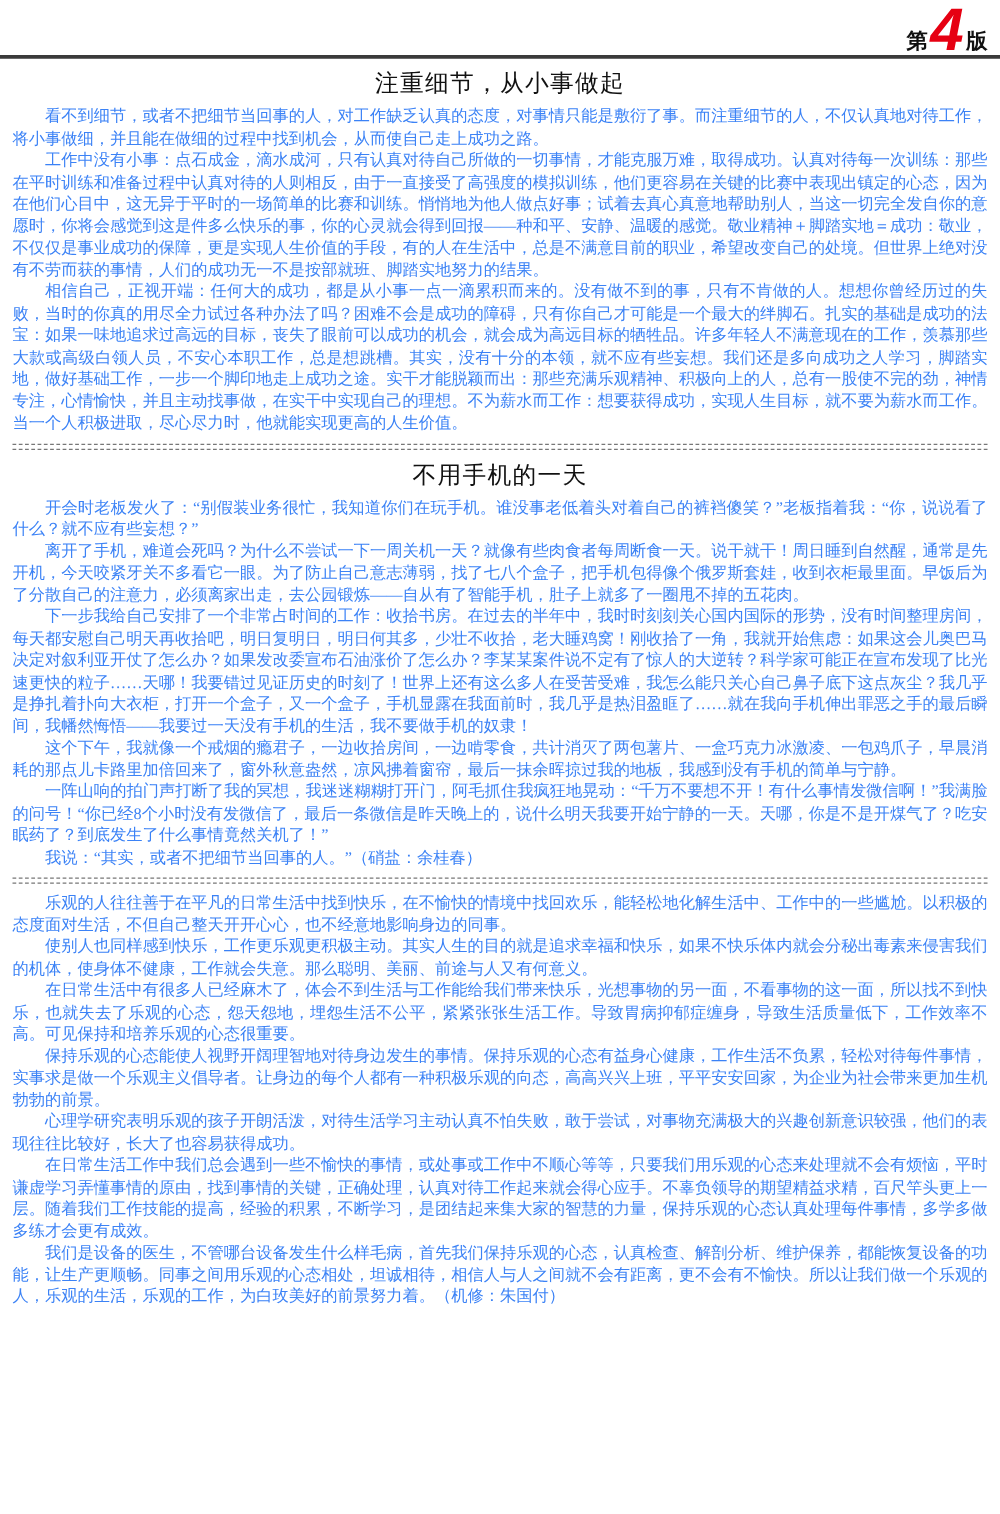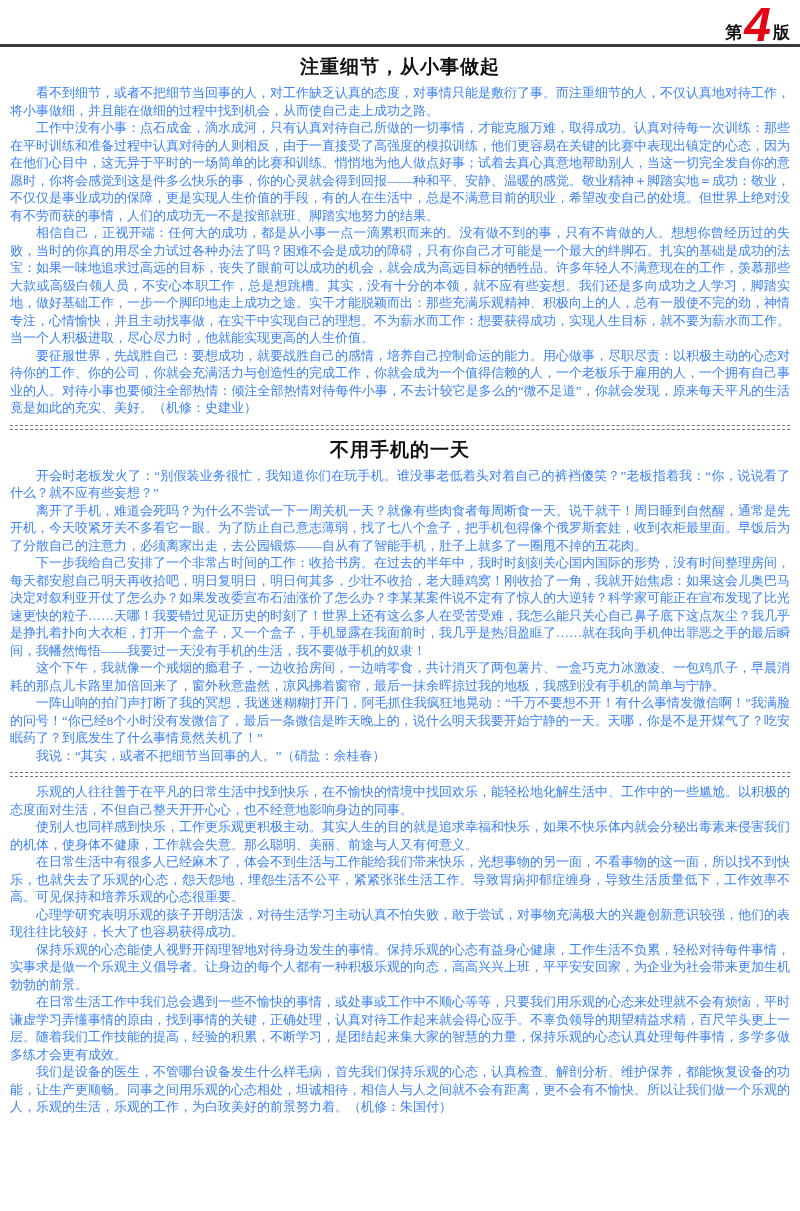--- a/index.html
+++ b/index.html
@@ -32,21 +32,21 @@
     margin: 0 2px;
     font-family: "Liberation Sans", "DejaVu Sans", sans-serif;
   }
   .header-rule { height: 3px; background: #3a3a3a; width: 800px; }
 
   
   .content { box-sizing: border-box; padding: 0 10px; }
   .article-title {
     text-align: center;
     font-size: 19px;
-    font-weight: bold;
+    font-weight: normal;
     color: #111;
     margin: 7px 0 4px 0;
     letter-spacing: 1px;
   }
   .article p {
     margin: 0;
     text-indent: 2em;
     font-size: 13px;
     line-height: 17.5px;
     text-align: justify;
@@ -73,41 +73,40 @@
   </div>
   <div class="header-rule"></div>
 
   <div class="content">
 
     <div class="article">
       <div class="article-title">注重细节，从小事做起</div>
       <p>看不到细节，或者不把细节当回事的人，对工作缺乏认真的态度，对事情只能是敷衍了事。而注重细节的人，不仅认真地对待工作，将小事做细，并且能在做细的过程中找到机会，从而使自己走上成功之路。</p>
       <p>工作中没有小事：点石成金，滴水成河，只有认真对待自己所做的一切事情，才能克服万难，取得成功。认真对待每一次训练：那些在平时训练和准备过程中认真对待的人则相反，由于一直接受了高强度的模拟训练，他们更容易在关键的比赛中表现出镇定的心态，因为在他们心目中，这无异于平时的一场简单的比赛和训练。悄悄地为他人做点好事；试着去真心真意地帮助别人，当这一切完全发自你的意愿时，你将会感觉到这是件多么快乐的事，你的心灵就会得到回报——种和平、安静、温暖的感觉。敬业精神＋脚踏实地＝成功：敬业，不仅仅是事业成功的保障，更是实现人生价值的手段，有的人在生活中，总是不满意目前的职业，希望改变自己的处境。但世界上绝对没有不劳而获的事情，人们的成功无一不是按部就班、脚踏实地努力的结果。</p>
       <p>相信自己，正视开端：任何大的成功，都是从小事一点一滴累积而来的。没有做不到的事，只有不肯做的人。想想你曾经历过的失败，当时的你真的用尽全力试过各种办法了吗？困难不会是成功的障碍，只有你自己才可能是一个最大的绊脚石。扎实的基础是成功的法宝：如果一味地追求过高远的目标，丧失了眼前可以成功的机会，就会成为高远目标的牺牲品。许多年轻人不满意现在的工作，羡慕那些大款或高级白领人员，不安心本职工作，总是想跳槽。其实，没有十分的本领，就不应有些妄想。我们还是多向成功之人学习，脚踏实地，做好基础工作，一步一个脚印地走上成功之途。实干才能脱颖而出：那些充满乐观精神、积极向上的人，总有一股使不完的劲，神情专注，心情愉快，并且主动找事做，在实干中实现自己的理想。不为薪水而工作：想要获得成功，实现人生目标，就不要为薪水而工作。当一个人积极进取，尽心尽力时，他就能实现更高的人生价值。</p>
-      <p>要征服世界，先战胜自己：要想成功，就要战胜自己的感情，培养自己控制命运的能力。用心做事，尽职尽责：以积极主动的心态对待你的工作、你的公司，你就会充满活力与创造性的完成工作，你就会成为一个值得信赖的人，一个老板乐于雇用的人，一个拥有自己事业的人。对待小事也要倾注全部热情：倾注全部热情对待每件小事，不去计较它是多么的“微不足道”，你就会发现，原来每天平凡的生活竟是如此的充实、美好。（机修：史建业）</p>
     </div>
 
     <div class="sep"></div>
 
     <div class="article">
       <div class="article-title">不用手机的一天</div>
       <p>开会时老板发火了：“别假装业务很忙，我知道你们在玩手机。谁没事老低着头对着自己的裤裆傻笑？”老板指着我：“你，说说看了什么？就不应有些妄想？”</p>
       <p>离开了手机，难道会死吗？为什么不尝试一下一周关机一天？就像有些肉食者每周断食一天。说干就干！周日睡到自然醒，通常是先开机，今天咬紧牙关不多看它一眼。为了防止自己意志薄弱，找了七八个盒子，把手机包得像个俄罗斯套娃，收到衣柜最里面。早饭后为了分散自己的注意力，必须离家出走，去公园锻炼——自从有了智能手机，肚子上就多了一圈甩不掉的五花肉。</p>
       <p>下一步我给自己安排了一个非常占时间的工作：收拾书房。在过去的半年中，我时时刻刻关心国内国际的形势，没有时间整理房间，每天都安慰自己明天再收拾吧，明日复明日，明日何其多，少壮不收拾，老大睡鸡窝！刚收拾了一角，我就开始焦虑：如果这会儿奥巴马决定对叙利亚开仗了怎么办？如果发改委宣布石油涨价了怎么办？李某某案件说不定有了惊人的大逆转？科学家可能正在宣布发现了比光速更快的粒子……天哪！我要错过见证历史的时刻了！世界上还有这么多人在受苦受难，我怎么能只关心自己鼻子底下这点灰尘？我几乎是挣扎着扑向大衣柜，打开一个盒子，又一个盒子，手机显露在我面前时，我几乎是热泪盈眶了……就在我向手机伸出罪恶之手的最后瞬间，我幡然悔悟——我要过一天没有手机的生活，我不要做手机的奴隶！</p>
       <p>这个下午，我就像一个戒烟的瘾君子，一边收拾房间，一边啃零食，共计消灭了两包薯片、一盒巧克力冰激凌、一包鸡爪子，早晨消耗的那点儿卡路里加倍回来了，窗外秋意盎然，凉风拂着窗帘，最后一抹余晖掠过我的地板，我感到没有手机的简单与宁静。</p>
       <p>一阵山响的拍门声打断了我的冥想，我迷迷糊糊打开门，阿毛抓住我疯狂地晃动：“千万不要想不开！有什么事情发微信啊！”我满脸的问号！“你已经8个小时没有发微信了，最后一条微信是昨天晚上的，说什么明天我要开始宁静的一天。天哪，你是不是开煤气了？吃安眠药了？到底发生了什么事情竟然关机了！”</p>
       <p>我说：“其实，或者不把细节当回事的人。”（硝盐：余桂春）</p>
     </div>
 
     <div class="sep"></div>
 
     <div class="article">
       <p>乐观的人往往善于在平凡的日常生活中找到快乐，在不愉快的情境中找回欢乐，能轻松地化解生活中、工作中的一些尴尬。以积极的态度面对生活，不但自己整天开开心心，也不经意地影响身边的同事。</p>
       <p>使别人也同样感到快乐，工作更乐观更积极主动。其实人生的目的就是追求幸福和快乐，如果不快乐体内就会分秘出毒素来侵害我们的机体，使身体不健康，工作就会失意。那么聪明、美丽、前途与人又有何意义。</p>
       <p>在日常生活中有很多人已经麻木了，体会不到生活与工作能给我们带来快乐，光想事物的另一面，不看事物的这一面，所以找不到快乐，也就失去了乐观的心态，怨天怨地，埋怨生活不公平，紧紧张张生活工作。导致胃病抑郁症缠身，导致生活质量低下，工作效率不高。可见保持和培养乐观的心态很重要。</p>
+      <p>保持乐观的心态能使人视野开阔理智地对待身边发生的事情。保持乐观的心态有益身心健康，工作生活不负累，轻松对待每件事情，实事求是做一个乐观主义倡导者。让身边的每个人都有一种积极乐观的向态，高高兴兴上班，平平安安回家，为企业为社会带来更加生机勃勃的前景。</p>
       <p>心理学研究表明乐观的孩子开朗活泼，对待生活学习主动认真不怕失败，敢于尝试，对事物充满极大的兴趣创新意识较强，他们的表现往往比较好，长大了也容易获得成功。</p>
-      <p>保持乐观的心态能使人视野开阔理智地对待身边发生的事情。保持乐观的心态有益身心健康，工作生活不负累，轻松对待每件事情，实事求是做一个乐观主义倡导者。让身边的每个人都有一种积极乐观的向态，高高兴兴上班，平平安安回家，为企业为社会带来更加生机勃勃的前景。</p>
       <p>在日常生活工作中我们总会遇到一些不愉快的事情，或处事或工作中不顺心等等，只要我们用乐观的心态来处理就不会有烦恼，平时谦虚学习弄懂事情的原由，找到事情的关键，正确处理，认真对待工作起来就会得心应手。不辜负领导的期望精益求精，百尺竿头更上一层。随着我们工作技能的提高，经验的积累，不断学习，是团结起来集大家的智慧的力量，保持乐观的心态认真处理每件事情，多学多做多练才会更有成效。</p>
       <p>我们是设备的医生，不管哪台设备发生什么样毛病，首先我们保持乐观的心态，认真检查、解剖分析、维护保养，都能恢复设备的功能，让生产更顺畅。同事之间用乐观的心态相处，坦诚相待，相信人与人之间就不会有距离，更不会有不愉快。所以让我们做一个乐观的人，乐观的生活，乐观的工作，为白玫美好的前景努力着。（机修：朱国付）</p>
     </div>
 
   </div>
 </div>
 
 </body></html>

